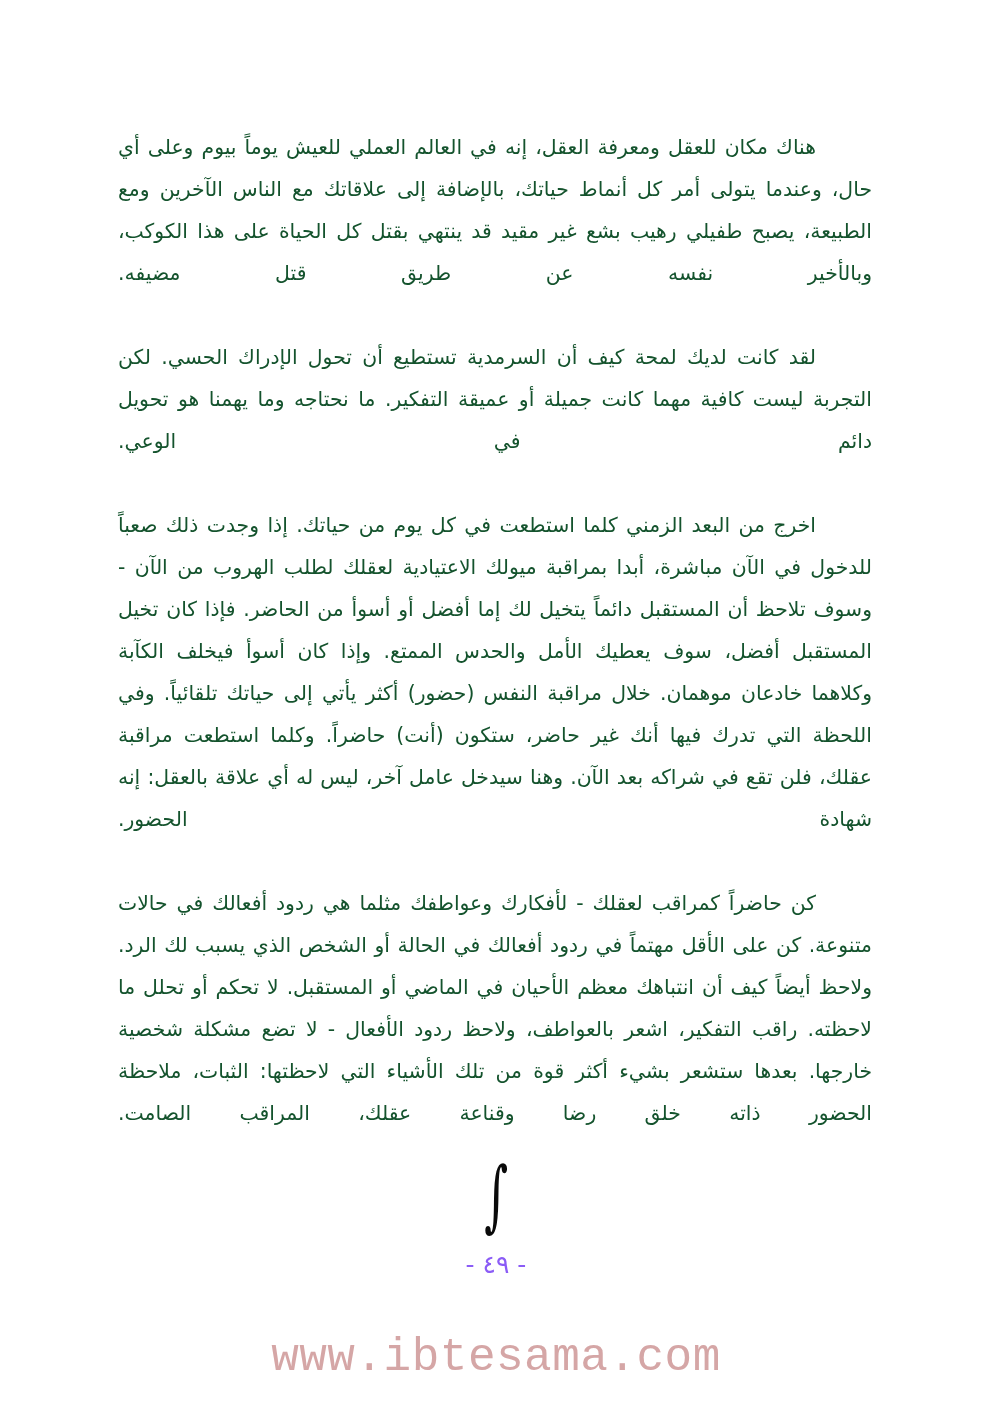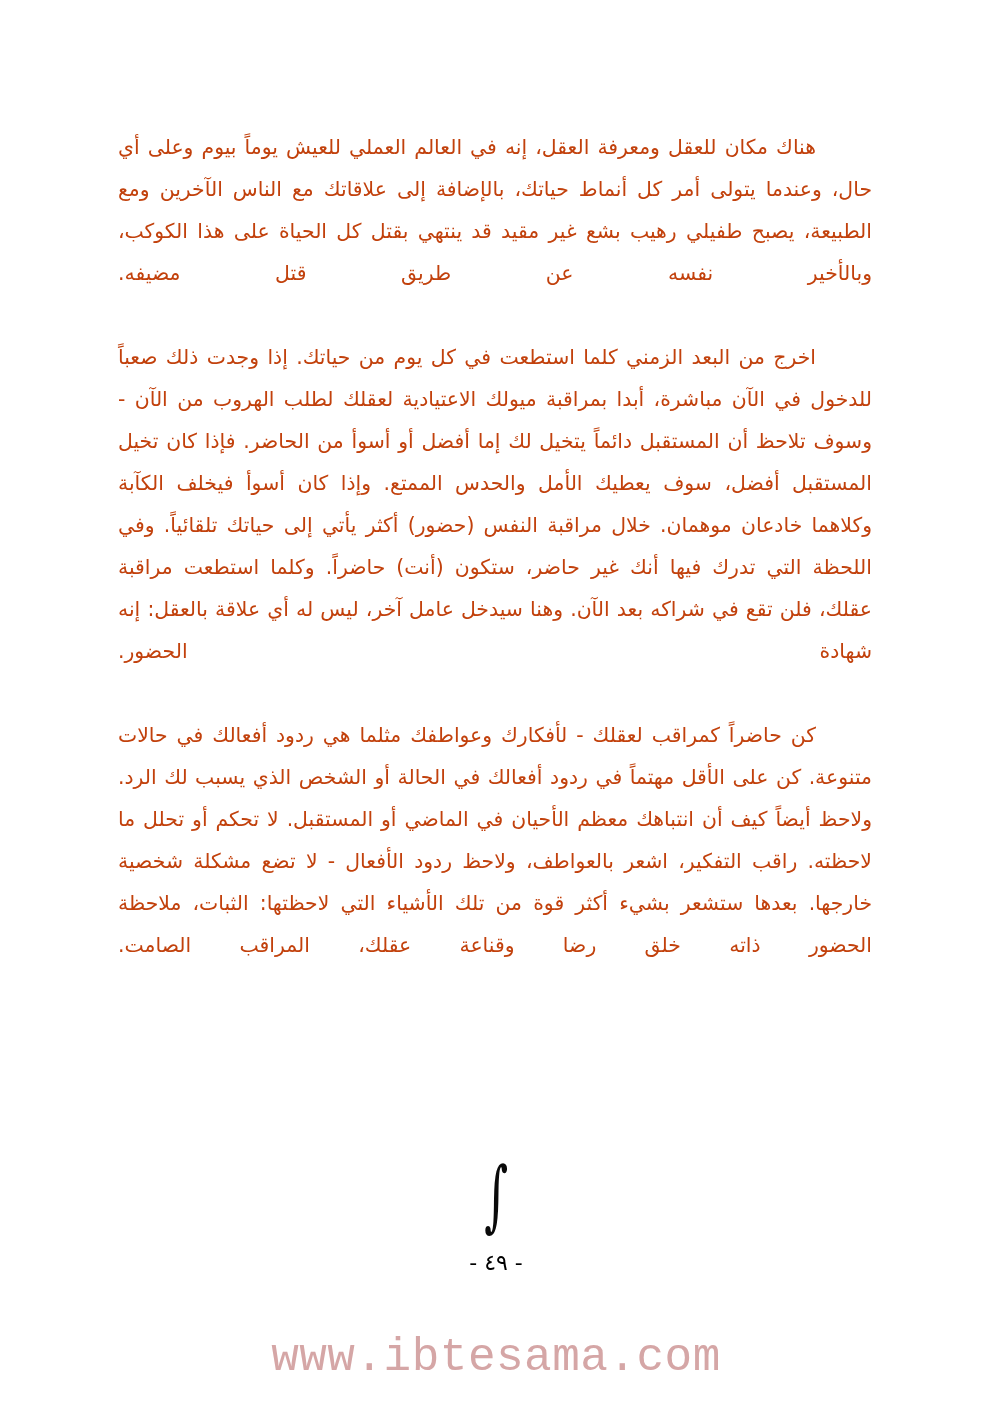--- a/index.html
+++ b/index.html
@@ -36,21 +36,21 @@
 
   .para {
     margin: 0;
     direction: rtl;
     text-align: justify;
     text-indent: 56px;
     font-size: 20.4px;
     line-height: 42px;
     letter-spacing: 0.1px;
     word-spacing: 0.5px;
-    color: #c2410c;
+    color: #14532d;
   }
 
   
   .para::after {
     content: "";
     display: inline-block;
     width: 100%;
   }
 
   
@@ -72,23 +72,23 @@
   }
 
   
   .folio {
     position: absolute;
     top: 1250px;
     left: 0;
     right: 0;
     text-align: center;
     font-family: "DejaVu Sans", "Liberation Sans", sans-serif;
-    font-size: 22px;
+    font-size: 25px;
     letter-spacing: 3px;
-    color: #000000;
+    color: #8b5cf6;
     direction: rtl;
   }
 
   
   .watermark {
     position: absolute;
     top: 1332px;
     left: 0;
     right: 0;
     text-align: center;
@@ -101,20 +101,21 @@
     white-space: nowrap;
   }
 </style>
 </head>
 <body>
 
 <div class="page">
 
   <div class="text-column">
     <p class="para">هناك مكان للعقل ومعرفة العقل، إنه في العالم العملي للعيش يوماً بيوم وعلى أي حال، وعندما يتولى أمر كل أنماط حياتك، بالإضافة إلى علاقاتك مع الناس الآخرين ومع الطبيعة، يصبح طفيلي رهيب بشع غير مقيد قد ينتهي بقتل كل الحياة على هذا الكوكب، وبالأخير نفسه عن طريق قتل مضيفه.</p>
+    <p class="para">لقد كانت لديك لمحة كيف أن السرمدية تستطيع أن تحول الإدراك الحسي. لكن التجربة ليست كافية مهما كانت جميلة أو عميقة التفكير. ما نحتاجه وما يهمنا هو تحويل دائم في الوعي.</p>
     <p class="para">اخرج من البعد الزمني كلما استطعت في كل يوم من حياتك. إذا وجدت ذلك صعباً للدخول في الآن مباشرة، أبدا بمراقبة ميولك الاعتيادية لعقلك لطلب الهروب من الآن - وسوف تلاحظ أن المستقبل دائماً يتخيل لك إما أفضل أو أسوأ من الحاضر. فإذا كان تخيل المستقبل أفضل، سوف يعطيك الأمل والحدس الممتع. وإذا كان أسوأ فيخلف الكآبة وكلاهما خادعان موهمان. خلال مراقبة النفس (حضور) أكثر يأتي إلى حياتك تلقائياً. وفي اللحظة التي تدرك فيها أنك غير حاضر، ستكون (أنت) حاضراً. وكلما استطعت مراقبة عقلك، فلن تقع في شراكه بعد الآن. وهنا سيدخل عامل آخر، ليس له أي علاقة بالعقل: إنه شهادة الحضور.</p>
     <p class="para">كن حاضراً كمراقب لعقلك - لأفكارك وعواطفك مثلما هي ردود أفعالك في حالات متنوعة. كن على الأقل مهتماً في ردود أفعالك في الحالة أو الشخص الذي يسبب لك الرد. ولاحظ أيضاً كيف أن انتباهك معظم الأحيان في الماضي أو المستقبل. لا تحكم أو تحلل ما لاحظته. راقب التفكير، اشعر بالعواطف، ولاحظ ردود الأفعال - لا تضع مشكلة شخصية خارجها. بعدها ستشعر بشيء أكثر قوة من تلك الأشياء التي لاحظتها: الثبات، ملاحظة الحضور ذاته خلق رضا وقناعة عقلك، المراقب الصامت.</p>
   </div>
 
   <div class="ornament-wrap">
     <span class="ornament">∫</span>
   </div>
 
   <div class="folio">- ٤٩ -</div>
 

